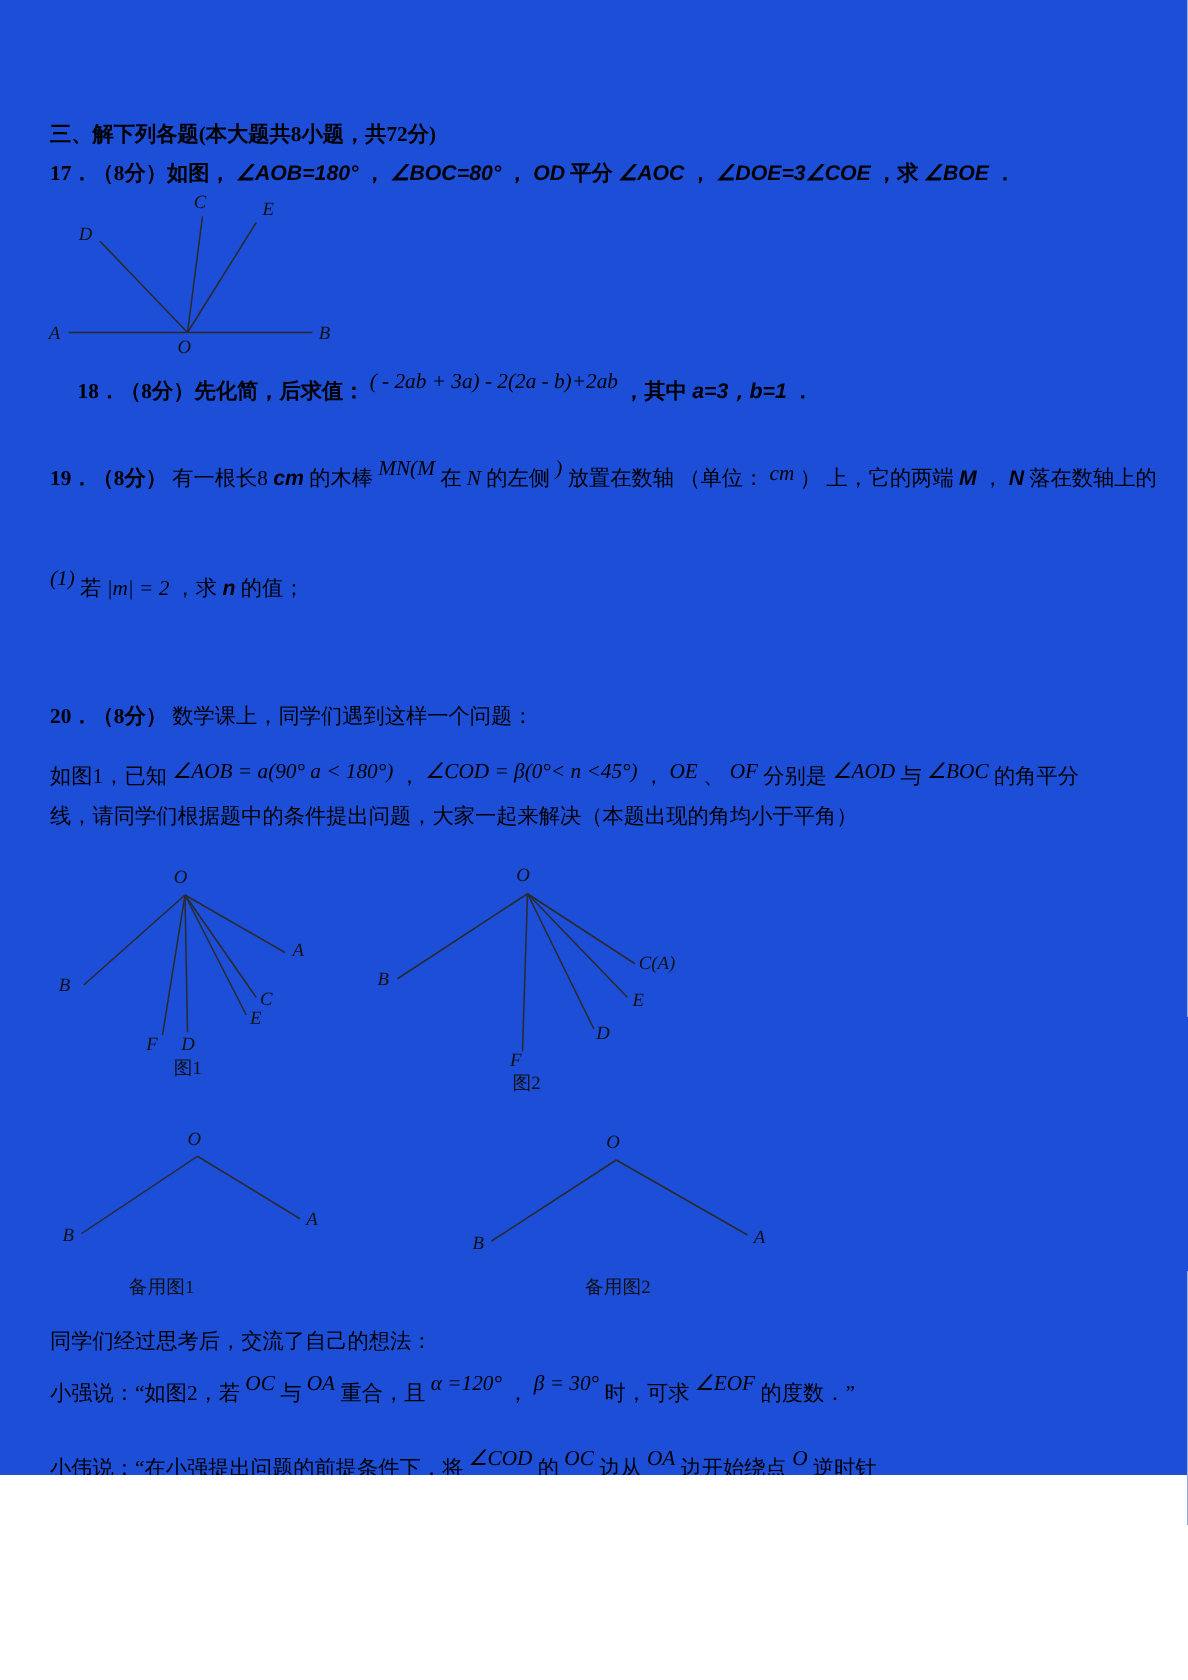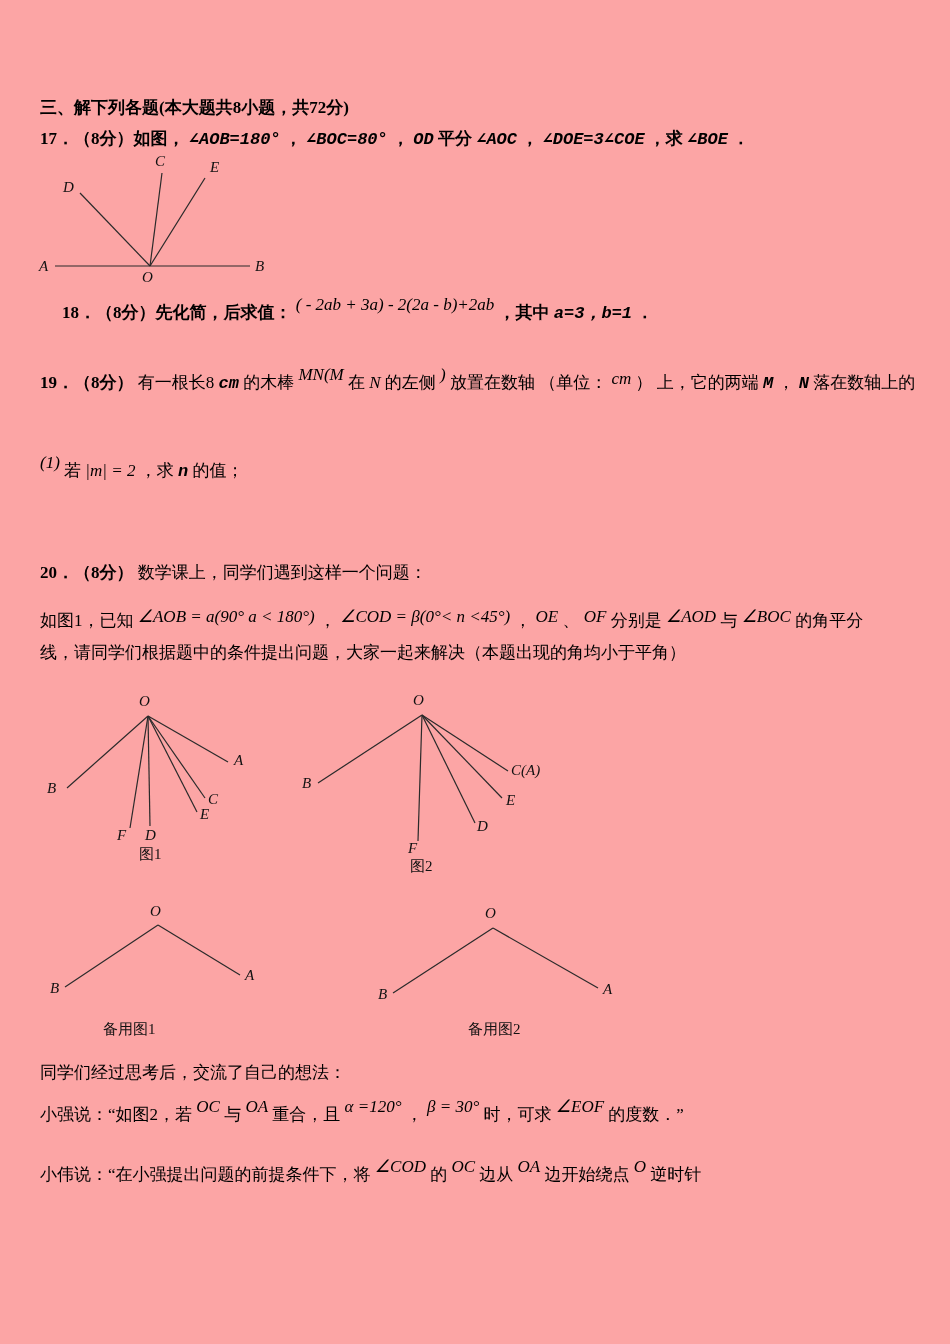--- a/index.html
+++ b/index.html
@@ -1,24 +1,24 @@
 <!DOCTYPE html>
 <html><head>
 <meta charset="utf-8">
 <style>
   html,body { margin:0; padding:0; background:#ffffff; }
   .page {
-    position:relative; width:950px; height:1344px; background:#fca5a5;
+    position:relative; width:950px; height:1180px; background:#1d4ed8;
     font-family:"Liberation Serif", serif; font-size:17px; color:#000;
     overflow:hidden;
   }
   .line { position:absolute; white-space:nowrap; line-height:26px; }
   .b  { font-weight:bold; }
   .mi { font-family:Liberation Serif, serif; font-style:italic; }
-  .mb { font-family:Liberation Mono, monospace; font-style:italic; font-weight:bold; }
+  .mb { font-family:Liberation Sans, sans-serif; font-style:italic; font-weight:bold; }
   .up  { position:relative; top:-8px; }
   .up2 { position:relative; top:-4px; }
   sup { font-size:11px; }
   svg.fig { position:absolute; overflow:visible; }
   svg.fig line { stroke:#2a2a2a; stroke-width:1.2; }
   .svgl { font-family:"Liberation Serif", serif; font-style:italic; font-size:15px; fill:#111; }
   .svgc { font-family:"Liberation Serif", serif; font-size:15px; fill:#111; }
 </style>
 </head>
 <body>

